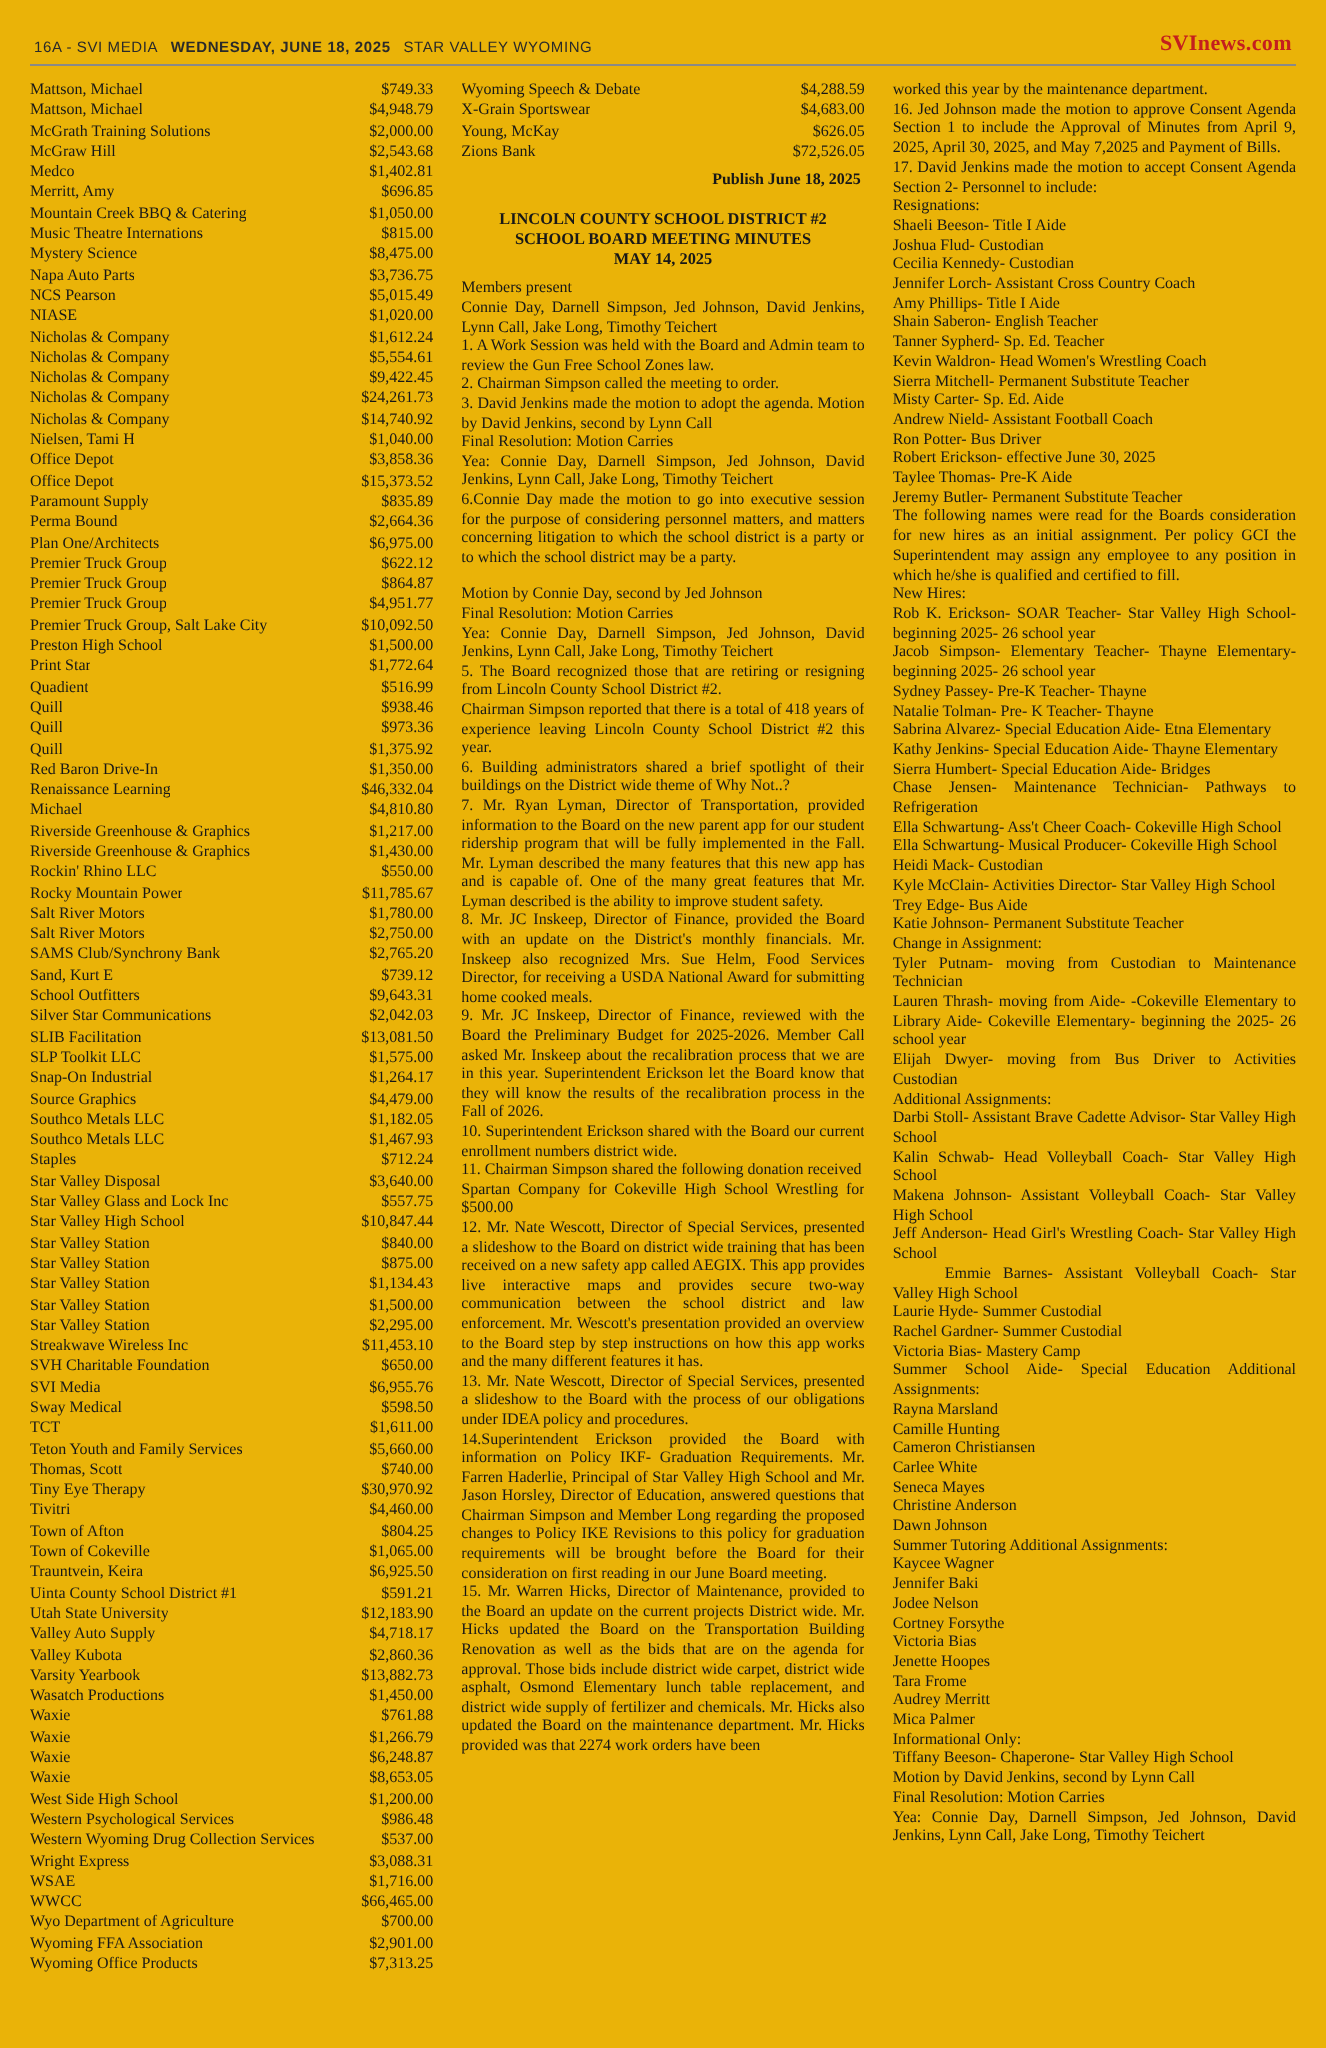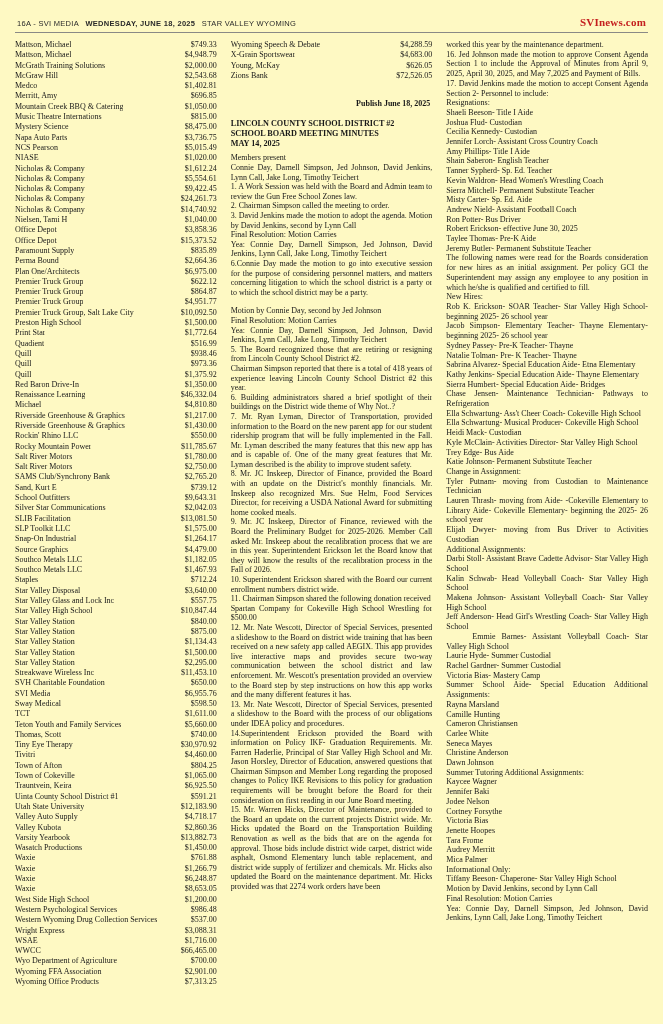--- a/index.html
+++ b/index.html
@@ -2,34 +2,34 @@
 <html><head>
 <meta charset="utf-8">
 <style>
   html,body{margin:0;padding:0}
   body{
     width:663px;height:1024px;overflow:hidden;
     background:#f8f7f3;
     font-family:"Liberation Serif", serif;
     color:#181818;
   }
-  .page{width:663px;height:1024px;box-sizing:border-box;padding:16px 15px 8px;background:#fef9c3}
+  .page{width:663px;height:1024px;box-sizing:border-box;padding:16px 15px 8px;background:#eab308}
   .masthead{display:flex;justify-content:space-between;align-items:flex-end;padding:0 2px 4px;border-bottom:1px solid #8a8a86}
   .mast-left{font-family:"Liberation Sans", sans-serif;font-size:7.5px;letter-spacing:.3px;color:#2a2a2a;white-space:nowrap}
   .mast-left .seg{margin-right:4px}
   .mast-left .b{font-weight:bold}
   .site{font-size:11px;font-weight:bold;color:#c41e1e;letter-spacing:.2px}
   .columns{display:flex;gap:14px;margin-top:7px;height:960px;overflow:hidden}
   .col{flex:1;min-width:0;overflow:hidden}
   .vrow{display:flex;justify-content:space-between;font-size:8px;line-height:10.3px;white-space:nowrap}
   .vrow .vn{overflow:hidden}
   .vrow .va{margin-left:4px;flex:none}
-  .publish{font-size:8px;font-weight:bold;text-align:right;margin:18px 2px 0 0;line-height:10.3px}
+  .publish{font-size:8px;font-weight:bold;text-align:right;margin:4px 2px 0 0;line-height:10.3px}
   .title-block{margin:10px 0 4px}
-  .tl{font-weight:bold;font-size:8.2px;line-height:10px}
+  .tl{text-align:center;font-weight:bold;font-size:8.2px;line-height:10px}
   .ap{font-size:8px;line-height:9.6px;text-align:justify;margin:0}
   .col3 .ap{line-height:9.7px}
   .ap.gap{margin-top:9px}
   .ap.indent{text-indent:26px}
 </style>
 </head>
 <body>
 
 <div class="page">
 

